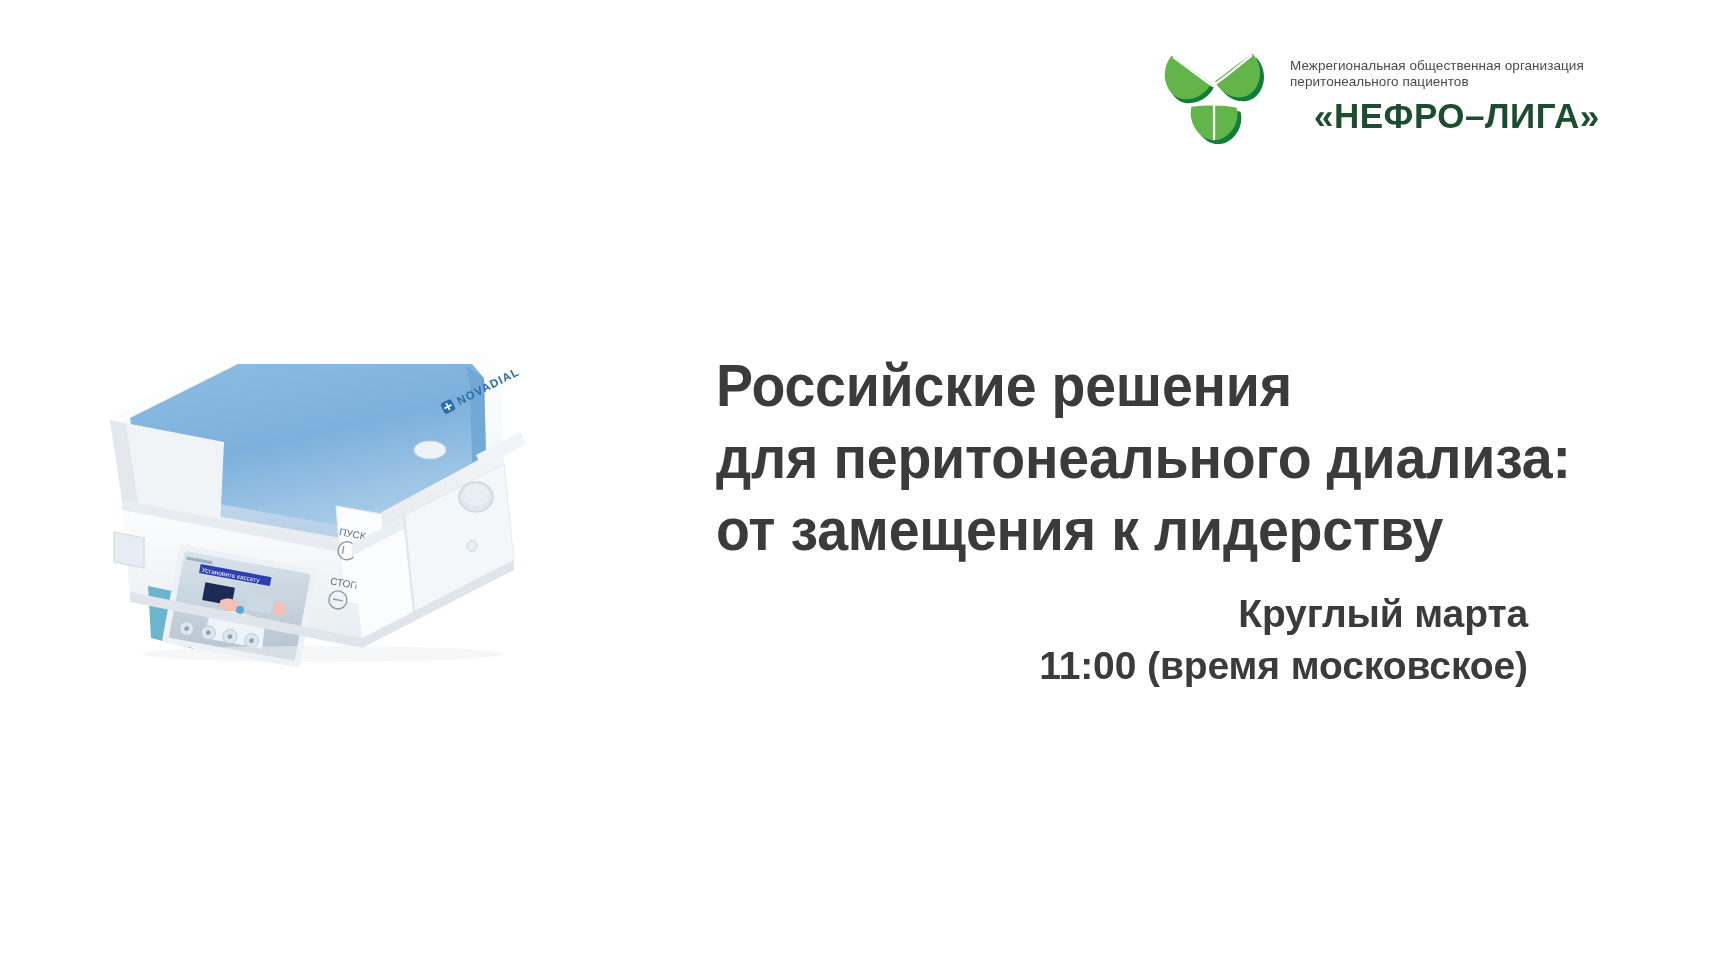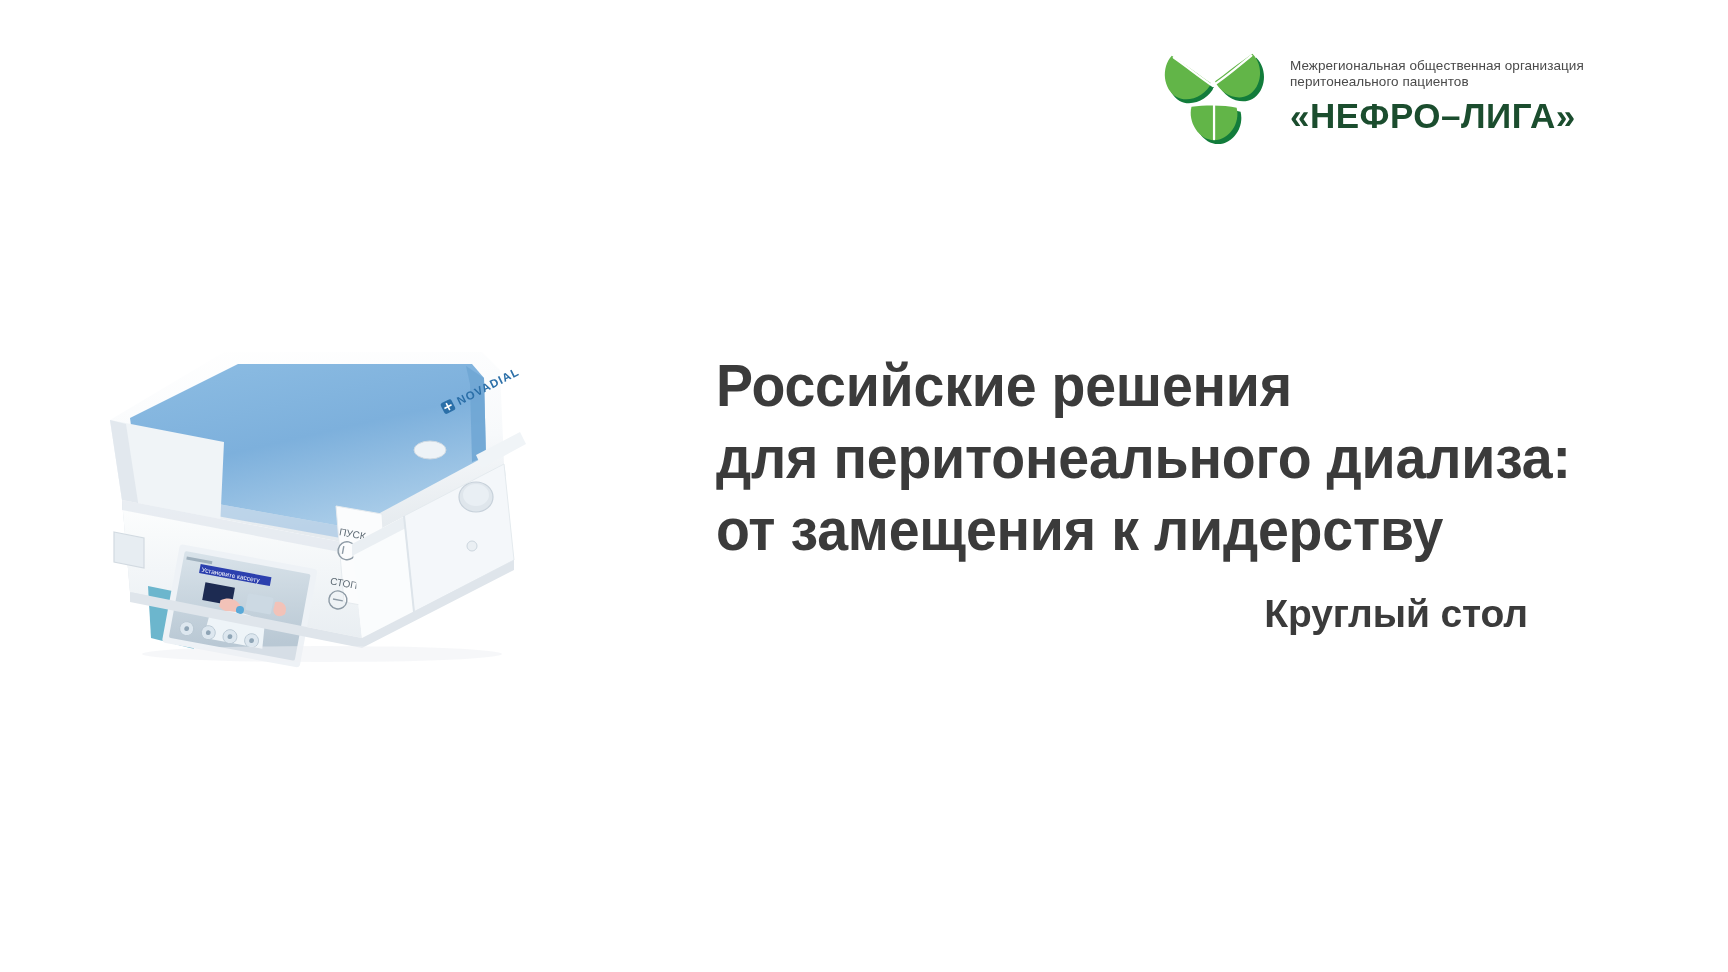--- a/index.html
+++ b/index.html
@@ -49,20 +49,21 @@
     white-space: nowrap;
   }
   .logo-name {
     margin-top: 7px;
     font-size: 35px;
     line-height: 38px;
     font-weight: bold;
     color: #1b4d2e;
     letter-spacing: 0.5px;
     white-space: nowrap;
+    margin-left: 24px;
   }
 
   
   .title {
     position: absolute;
     left: 716px;
     top: 310px;
     width: 960px;
     color: #3b3b3b;
     font-weight: bold;
@@ -239,16 +240,17 @@
     </svg>
   </div>
 
   <h1 class="title">
     <span class="tline">Российские решения</span>
     <span class="tline">для перитонеального диализа:</span>
     <span class="tline">от замещения к лидерству</span>
   </h1>
 
   <div class="event">
-    <span class="eline">Круглый стол</span>
+    <span class="eline">Круглый марта</span>
+    <span class="eline">11:00  (время московское)</span>
   </div>
 
 </div>
 
 </body></html>

